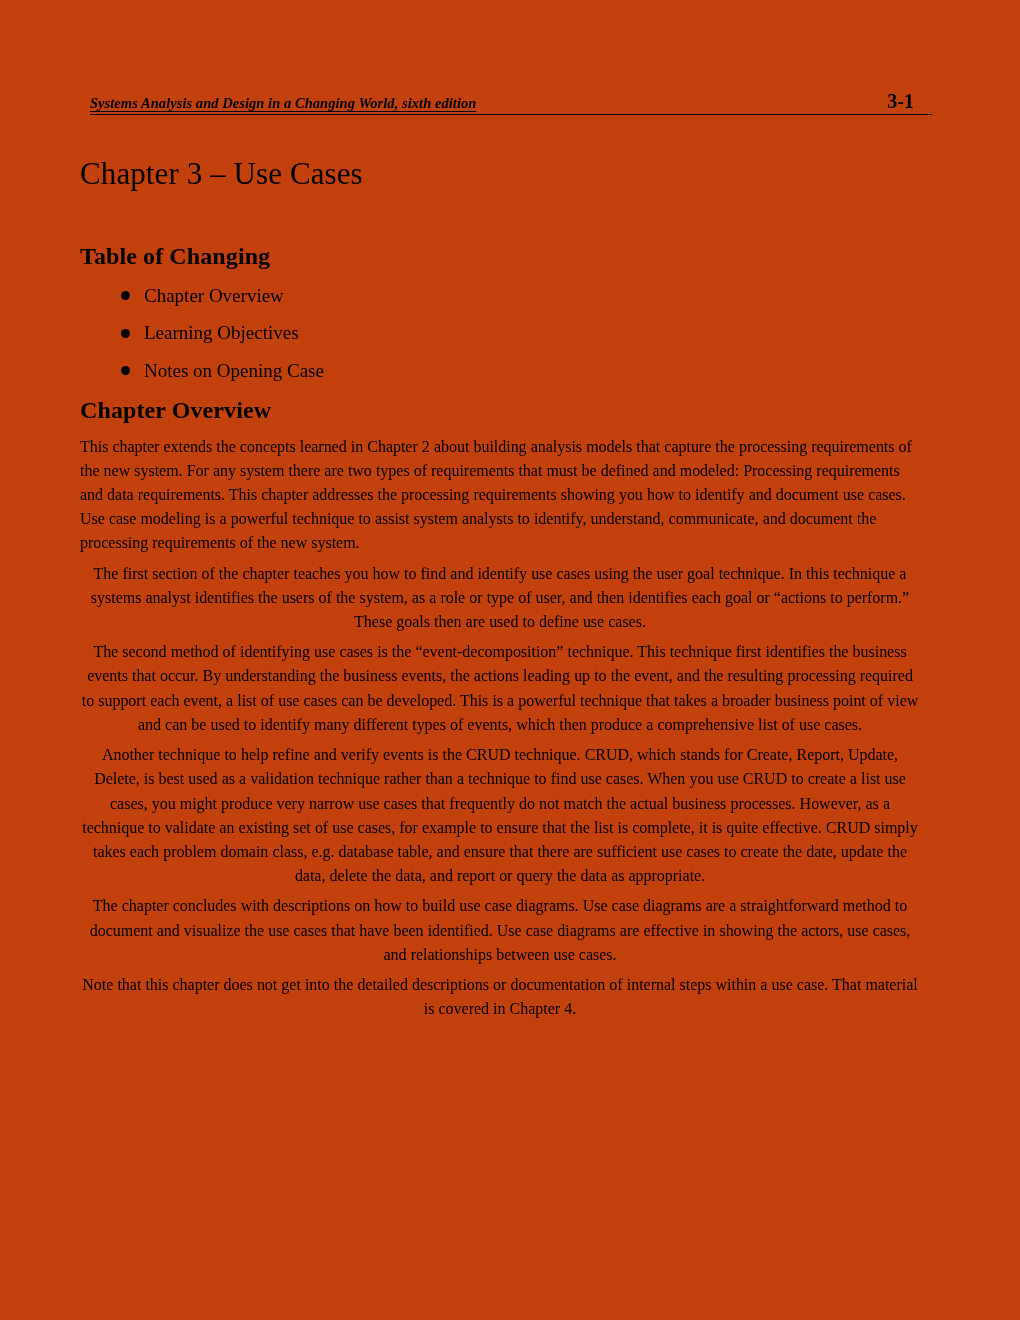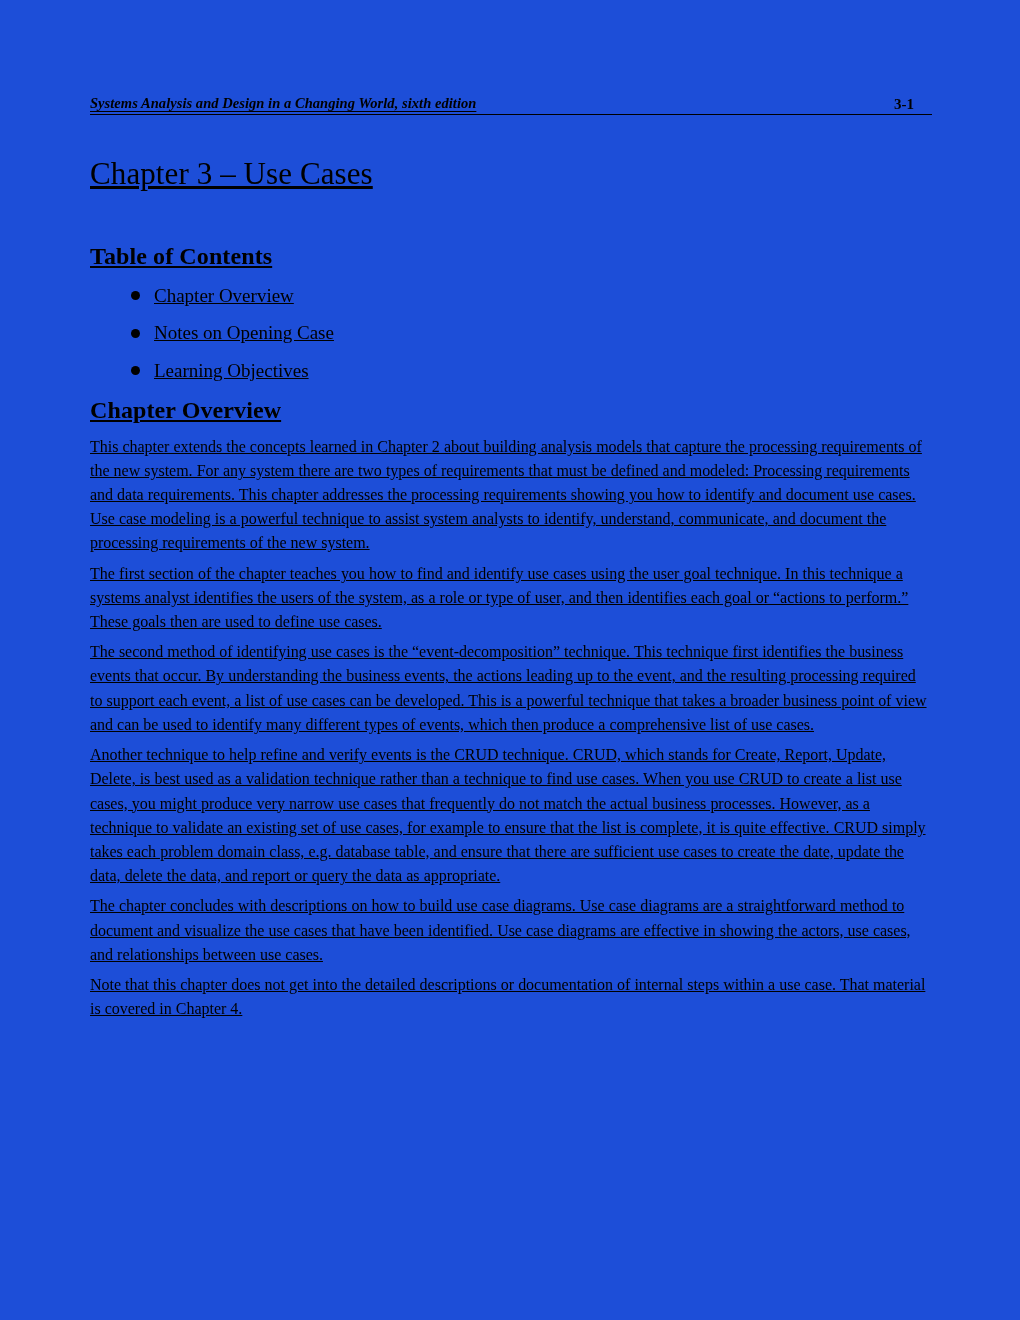--- a/index.html
+++ b/index.html
@@ -15,21 +15,21 @@
     color: #000000;
     overflow: hidden;
   }
 
   .page {
     position: absolute;
     left: 0;
     top: 0;
     width: 1020px;
     height: 1320px;
-    background: #1d4ed8;
+    background: #c2410c;
   }
 
   
   .running-header {
     position: absolute;
     left: 90px;
     top: 88px;
     width: 842px;
     height: 26px;
     border-bottom: 1.4px solid #000000;
@@ -42,35 +42,34 @@
     font-weight: bold;
     font-style: italic;
     letter-spacing: 0.05px;
     line-height: 1.1;
     padding-bottom: 2px;
     text-decoration: underline;
     text-underline-offset: 3px;
     white-space: nowrap;
   }
   .running-header-page {
-    font-size: 15px;
+    font-size: 20px;
     font-weight: bold;
     line-height: 1.1;
     padding-bottom: 2px;
     padding-right: 18px;
     white-space: nowrap;
   }
 
   
   .content {
     position: absolute;
-    left: 90px;
+    left: 80px;
     top: 155px;
     width: 840px;
-    text-decoration: underline;
   }
 
   .chapter-title {
     font-size: 31px;
     font-weight: normal;
     line-height: 1.22;
     margin: 0 0 0 0;
     padding: 0;
     letter-spacing: 0.1px;
   }
@@ -123,53 +122,54 @@
     font-size: 16px;
     line-height: 24.2px;
     margin: 0;
     padding: 0;
     text-align: left;
     letter-spacing: -0.02px;
     word-spacing: 0.1px;
   }
   .body-paragraph + .body-paragraph {
     margin-top: 6px;
+    text-align: center;
   }
   .first-body-paragraph {
     margin-top: 10px;
   }
 </style>
 </head>
 <body>
 
 <div class="page">
 
   <div class="running-header">
     <span class="running-header-title">Systems Analysis and Design in a Changing World, sixth edition</span>
     <span class="running-header-page">3-1</span>
   </div>
 
   <div class="content">
 
     <h1 class="chapter-title">Chapter 3 – Use Cases</h1>
 
-    <h2 class="section-heading heading-toc">Table of Contents</h2>
+    <h2 class="section-heading heading-toc">Table of Changing</h2>
 
     <ul class="toc-list">
       <li class="toc-item">
         <span class="toc-bullet"></span>
         <span>Chapter Overview</span>
       </li>
       <li class="toc-item">
         <span class="toc-bullet"></span>
-        <span>Notes on Opening Case</span>
+        <span>Learning Objectives</span>
       </li>
       <li class="toc-item">
         <span class="toc-bullet"></span>
-        <span>Learning Objectives</span>
+        <span>Notes on Opening Case</span>
       </li>
     </ul>
 
     <h2 class="section-heading heading-overview">Chapter Overview</h2>
 
     <p class="body-paragraph first-body-paragraph">This chapter extends the concepts learned in Chapter 2 about building analysis models that capture the processing requirements of the new system. For any system there are two types of requirements that must be defined and modeled: Processing requirements and data requirements. This chapter addresses the processing requirements showing you how to identify and document use cases. Use case modeling is a powerful technique to assist system analysts to identify, understand, communicate, and document the processing requirements of the new system.</p>
     <p class="body-paragraph">The first section of the chapter teaches you how to find and identify use cases using the user goal technique. In this technique a systems analyst identifies the users of the system, as a role or type of user, and then identifies each goal or “actions to perform.”  These goals then are used to define use cases.</p>
     <p class="body-paragraph">The second method of identifying use cases is the “event-decomposition” technique. This technique first identifies the business events that occur.  By understanding the business events, the actions leading up to the event, and the resulting processing required to support each event, a list of use cases can be developed. This is a powerful technique that takes a broader business point of view and can be used to identify many different types of events, which then produce a comprehensive list of use cases.</p>
     <p class="body-paragraph">Another technique to help refine and verify events is the CRUD technique. CRUD, which stands for Create, Report, Update, Delete, is best used as a validation technique rather than a technique to find use cases.  When you use CRUD to create a list use cases, you might produce very narrow use cases that frequently do not match the actual business processes.  However, as a technique to validate an existing set of use cases, for example to ensure that the list is complete, it is quite effective. CRUD simply takes each problem domain class, e.g. database table, and ensure that there are sufficient use cases to create the date, update the data, delete the data, and report or query the data as appropriate.</p>
     <p class="body-paragraph">The chapter concludes with descriptions on how to build use case diagrams.  Use case diagrams are a straightforward method to document and visualize the use cases that have been identified. Use case diagrams are effective in showing the actors, use cases, and relationships between use cases.</p>

